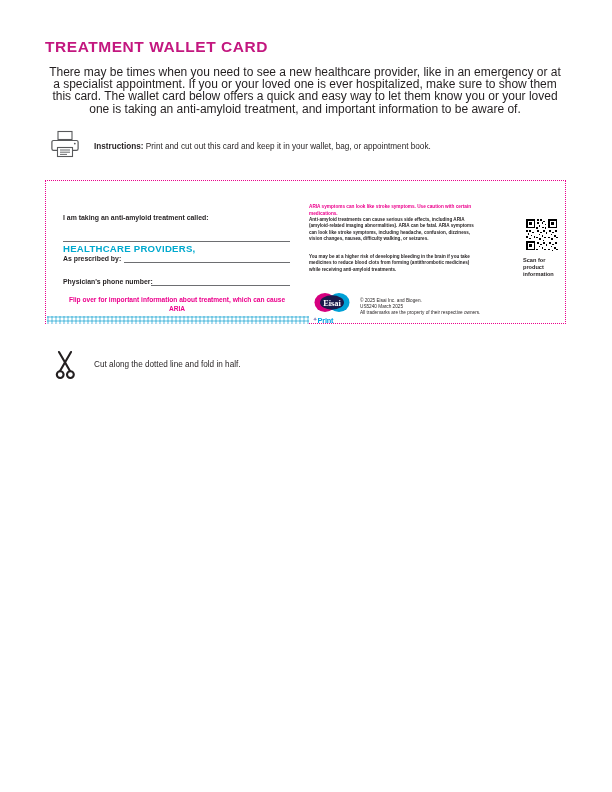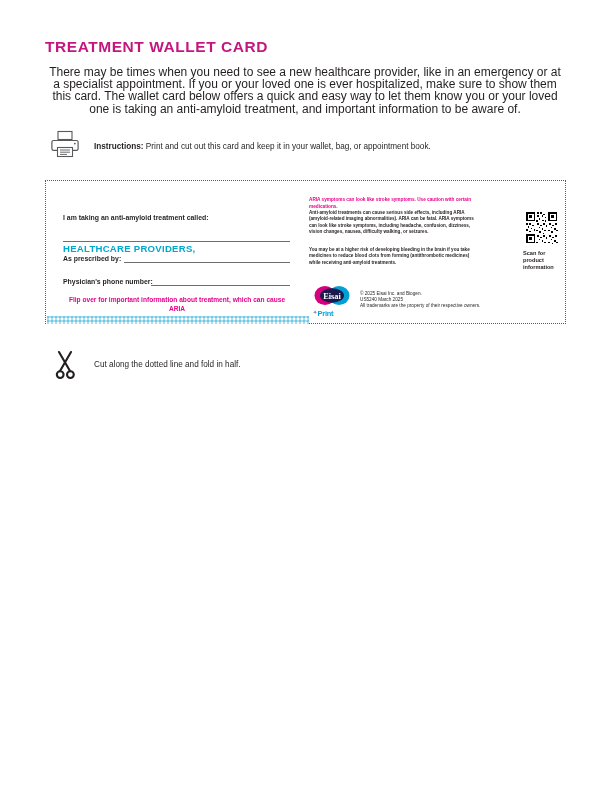--- a/index.html
+++ b/index.html
@@ -164,21 +164,21 @@
       repeating-linear-gradient(to right, #a7dff0 0 2px, #ffffff 2px 4px),
       repeating-linear-gradient(to bottom, #a7dff0 0 2px, #ffffff 2px 4px);
     background-blend-mode: multiply;
     opacity: 0.95;
   }
 
   
   .panel-right {
     position: absolute;
     left: 262px;
-    top: 4px;
+    top: 11px;
     width: 259px;
     height: 144px;
   }
   .aria-head {
     position: absolute;
     left: 1px;
     top: 12px;
     width: 185px;
     font-size: 4.7px;
     font-weight: bold;

